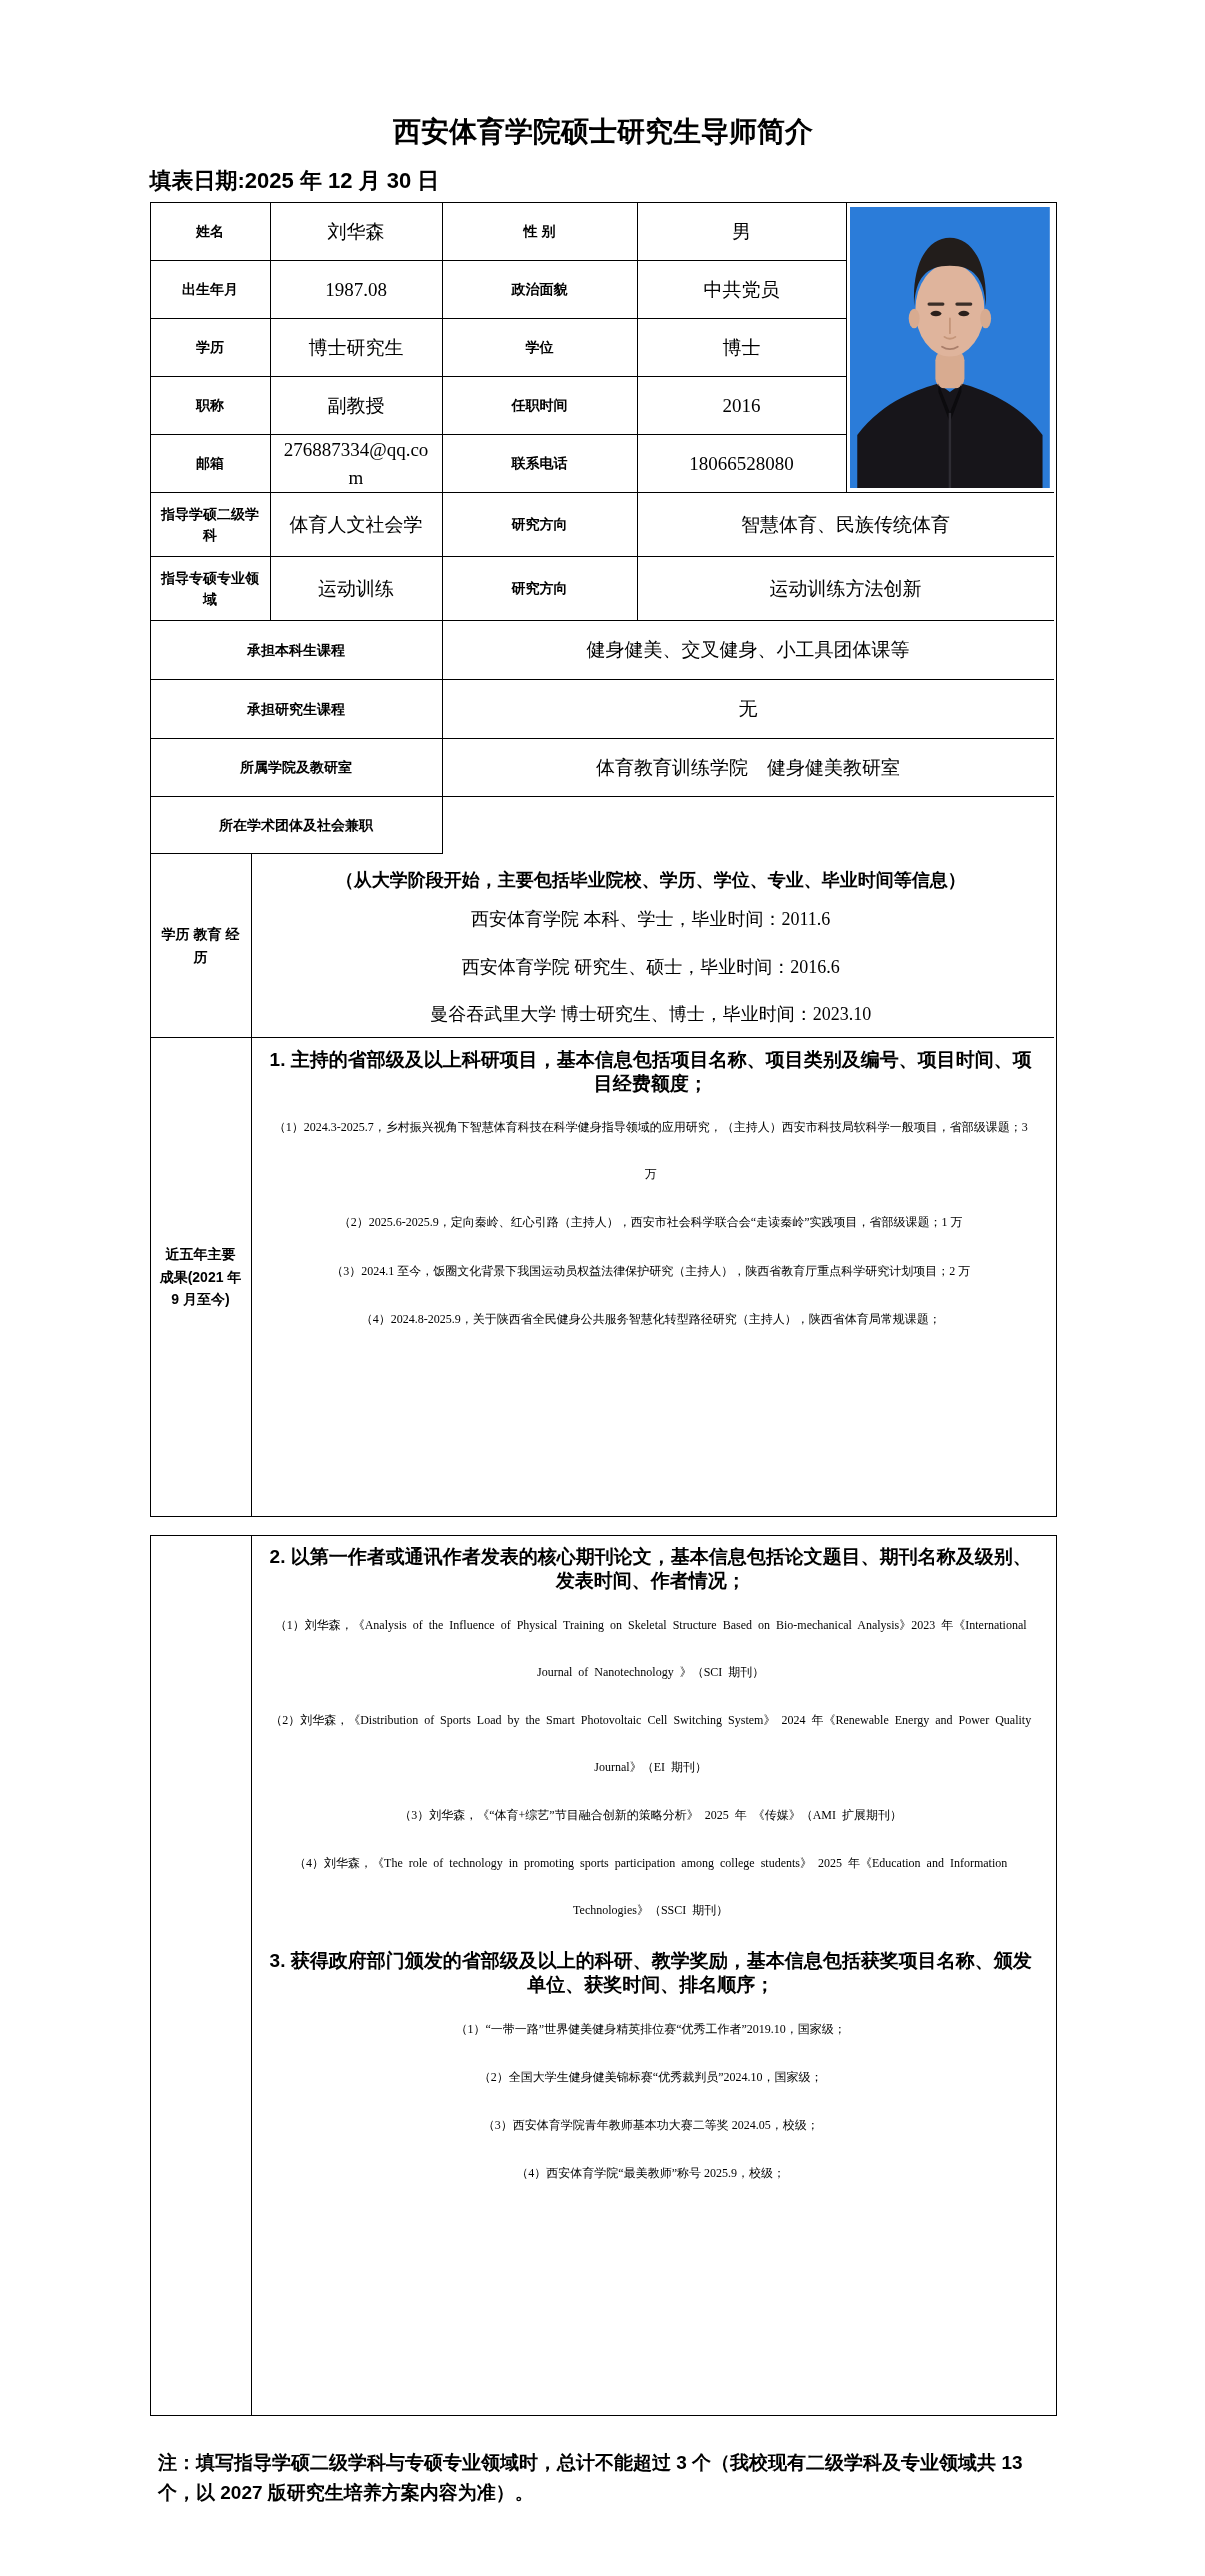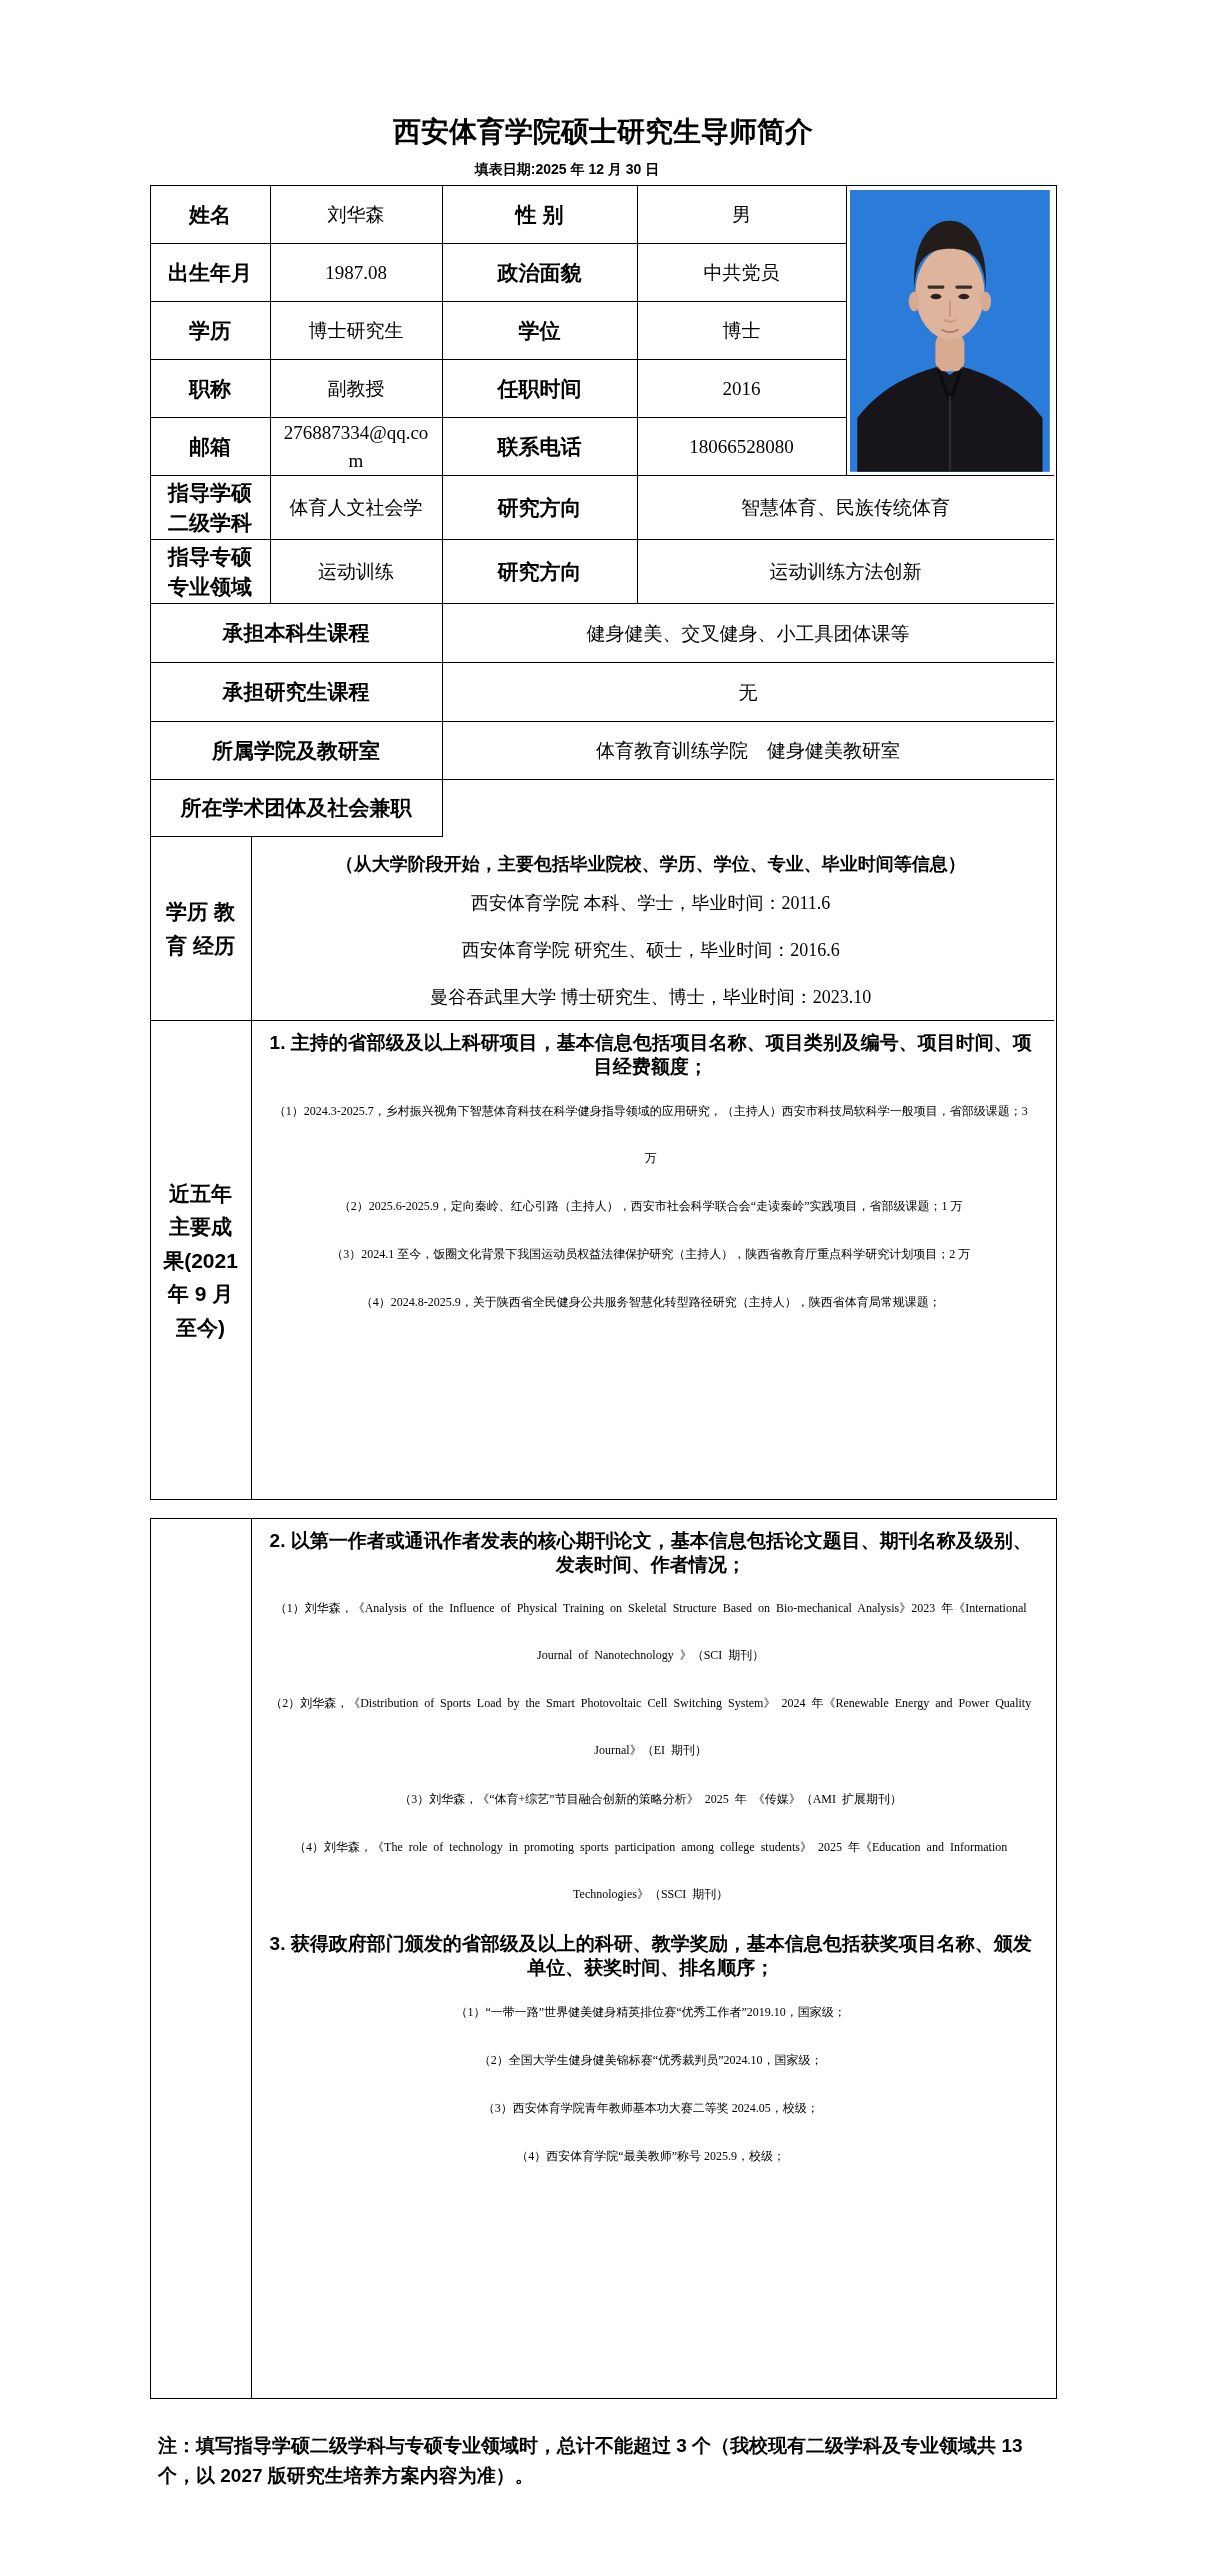--- a/index.html
+++ b/index.html
@@ -7,37 +7,37 @@
     width:1206px;height:2576px;background:#ffffff;position:relative;
     font-family:"Liberation Sans", sans-serif;color:#000;
     -webkit-font-smoothing:antialiased;
   }
   .doc{width:907px;margin:0 auto;}
   .title{
     padding-top:114px;text-align:center;font-size:28px;font-weight:bold;
     font-family:"Liberation Sans", sans-serif;line-height:1.3;
   }
   .dateline{
-    margin-top:11px;text-align:center;padding-right:72px;
-    font-size:14px;font-weight:bold;line-height:1.2;
+    margin-top:18px;text-align:left;padding-right:72px;
+    font-size:22px;font-weight:bold;line-height:1.2;
   }
   .tbl{border:1.8px solid #000;margin-top:7.3px;background:#fff;}
   .grid{display:grid;}
   .gA{grid-template-columns:120px 172px 195px 209px 207px;
       grid-template-rows:58px 58px 58px 58px 58px 64px 64px 59px 59px 58px 57px;}
   .gB{grid-template-columns:101px 802px;grid-template-rows:184px;}
   .gC{grid-template-columns:101px 802px;grid-template-rows:478px;}
   .gD{grid-template-columns:101px 802px;grid-template-rows:879px;}
   .cell{
     display:flex;align-items:center;justify-content:center;text-align:center;
     box-sizing:border-box;overflow:hidden;
   }
   .br{border-right:1.2px solid #000;}
   .bb{border-bottom:1.2px solid #000;}
-  .lbl{font-weight:bold;font-size:21px;font-family:"Liberation Sans",sans-serif;line-height:1.45;padding:0 8.5px;}
+  .lbl{font-weight:bold;font-size:14px;font-family:"Liberation Sans",sans-serif;line-height:1.45;padding:0 8.5px;}
   .val{font-family:"Liberation Serif",serif;font-size:19px;line-height:1.45;padding:0 6px;}
   .email{word-break:break-all;max-width:145px;margin:0 auto;}
   .content{
     display:block;text-align:center;box-sizing:border-box;
     padding:9.7px 20.7px 6px 17px;overflow:hidden;
   }
   .hint{font-weight:bold;font-family:"Liberation Sans",sans-serif;font-size:18px;line-height:28px;margin:2.4px 0 11px 0;}
   .edu-line{font-family:"Liberation Serif",serif;font-size:18px;line-height:28px;margin-bottom:19.4px;}
   .sec-heading{font-weight:bold;font-family:"Liberation Sans",sans-serif;font-size:19px;line-height:24px;margin:0 0 8.5px 0;}
   .sec-heading.mt{margin-top:14.6px;}

